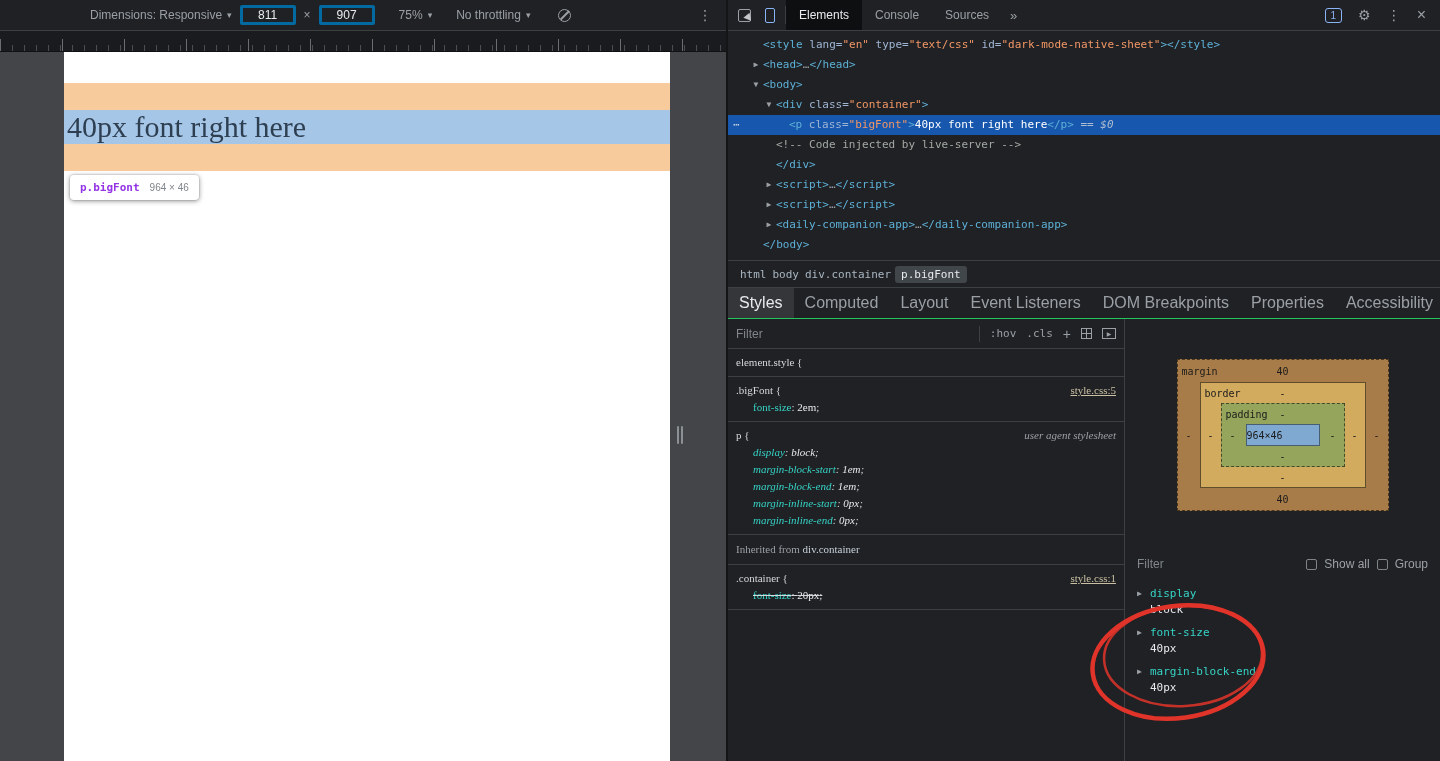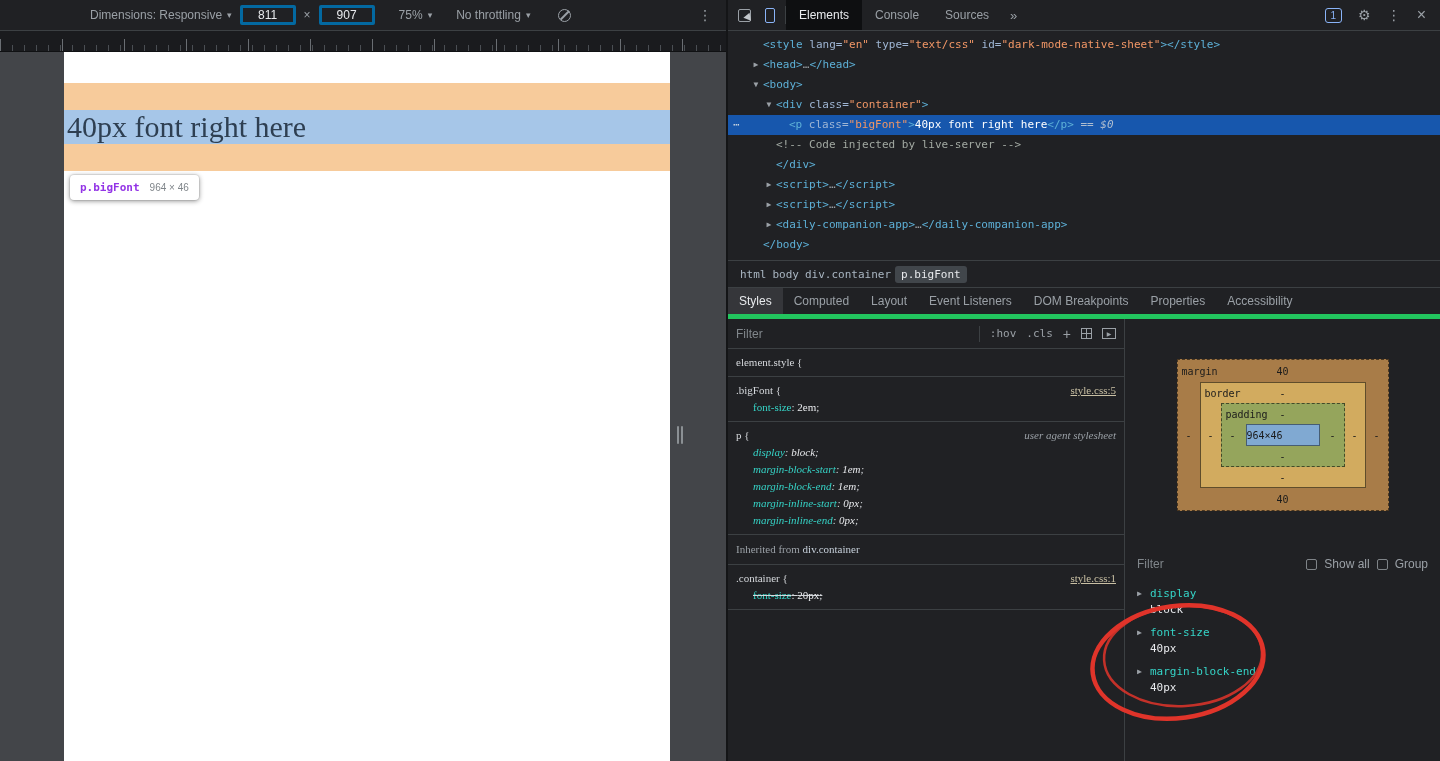--- a/index.html
+++ b/index.html
@@ -53,21 +53,21 @@
   .tline .arr{position:absolute;top:0;font-size:8px;color:#9aa0a6;width:12px;text-align:center;line-height:20px}
   .tline .gutter{position:absolute;left:5px;color:#cfd8e0}
   .tline.selected{background:#1757ad}
   .tk-tag{color:#5db0d7}.tk-attr{color:#9fb6d4}.tk-val{color:#f29766}.tk-text{color:#ffffff}
   .tk-comment{color:#a2a9a2}.tk-meta{color:#aebdcf;font-style:italic}.tk-dots{color:#9aa0a6}
 
   .crumbs{height:27px;min-height:27px;border-top:1px solid #3c4043;display:flex;align-items:center;gap:2px;padding:0 10px;font-family:"DejaVu Sans Mono",monospace;font-size:11px;color:#a9b6c2;overflow:hidden}
   .crumb{padding:2px 2px}
   .crumb.selected{background:#41464b;color:#e8eaed;border-radius:3px;padding:2px 6px}
 
-  .side-tabs{height:32px;min-height:32px;border-top:1px solid #3c4043;border-bottom:5px solid #22c55e;display:flex;align-items:stretch;font-size:12px;color:#9aa0a6;overflow:hidden}
+  .side-tabs{height:32px;min-height:32px;border-top:1px solid #3c4043;border-bottom:1px solid #22c55e;display:flex;align-items:stretch;font-size:16px;color:#9aa0a6;overflow:hidden}
   .stab{display:flex;align-items:center;padding:0 11px;white-space:nowrap}
   .stab.active{background:#35363a;color:#e8eaed}
 
   .styles-body{flex:1;display:flex;min-height:0}
   .styles-col{width:397px;min-width:397px;border-right:1px solid #3c4043;display:flex;flex-direction:column;overflow:hidden}
   .styles-filter{height:30px;min-height:30px;border-bottom:1px solid #3c4043;display:flex;align-items:center;padding:0 8px;gap:10px}
   .filter-input{background:transparent;border:none;outline:none;color:#e8eaed;font-size:12px;flex:1;min-width:0;font-family:"Liberation Sans",sans-serif}
   .filter-input::placeholder{color:#80868b}
   .vdiv{width:1px;height:16px;background:#3c4043}
   .tool-label{color:#9aa0a6;font-size:11px;font-family:"DejaVu Sans Mono",monospace}

